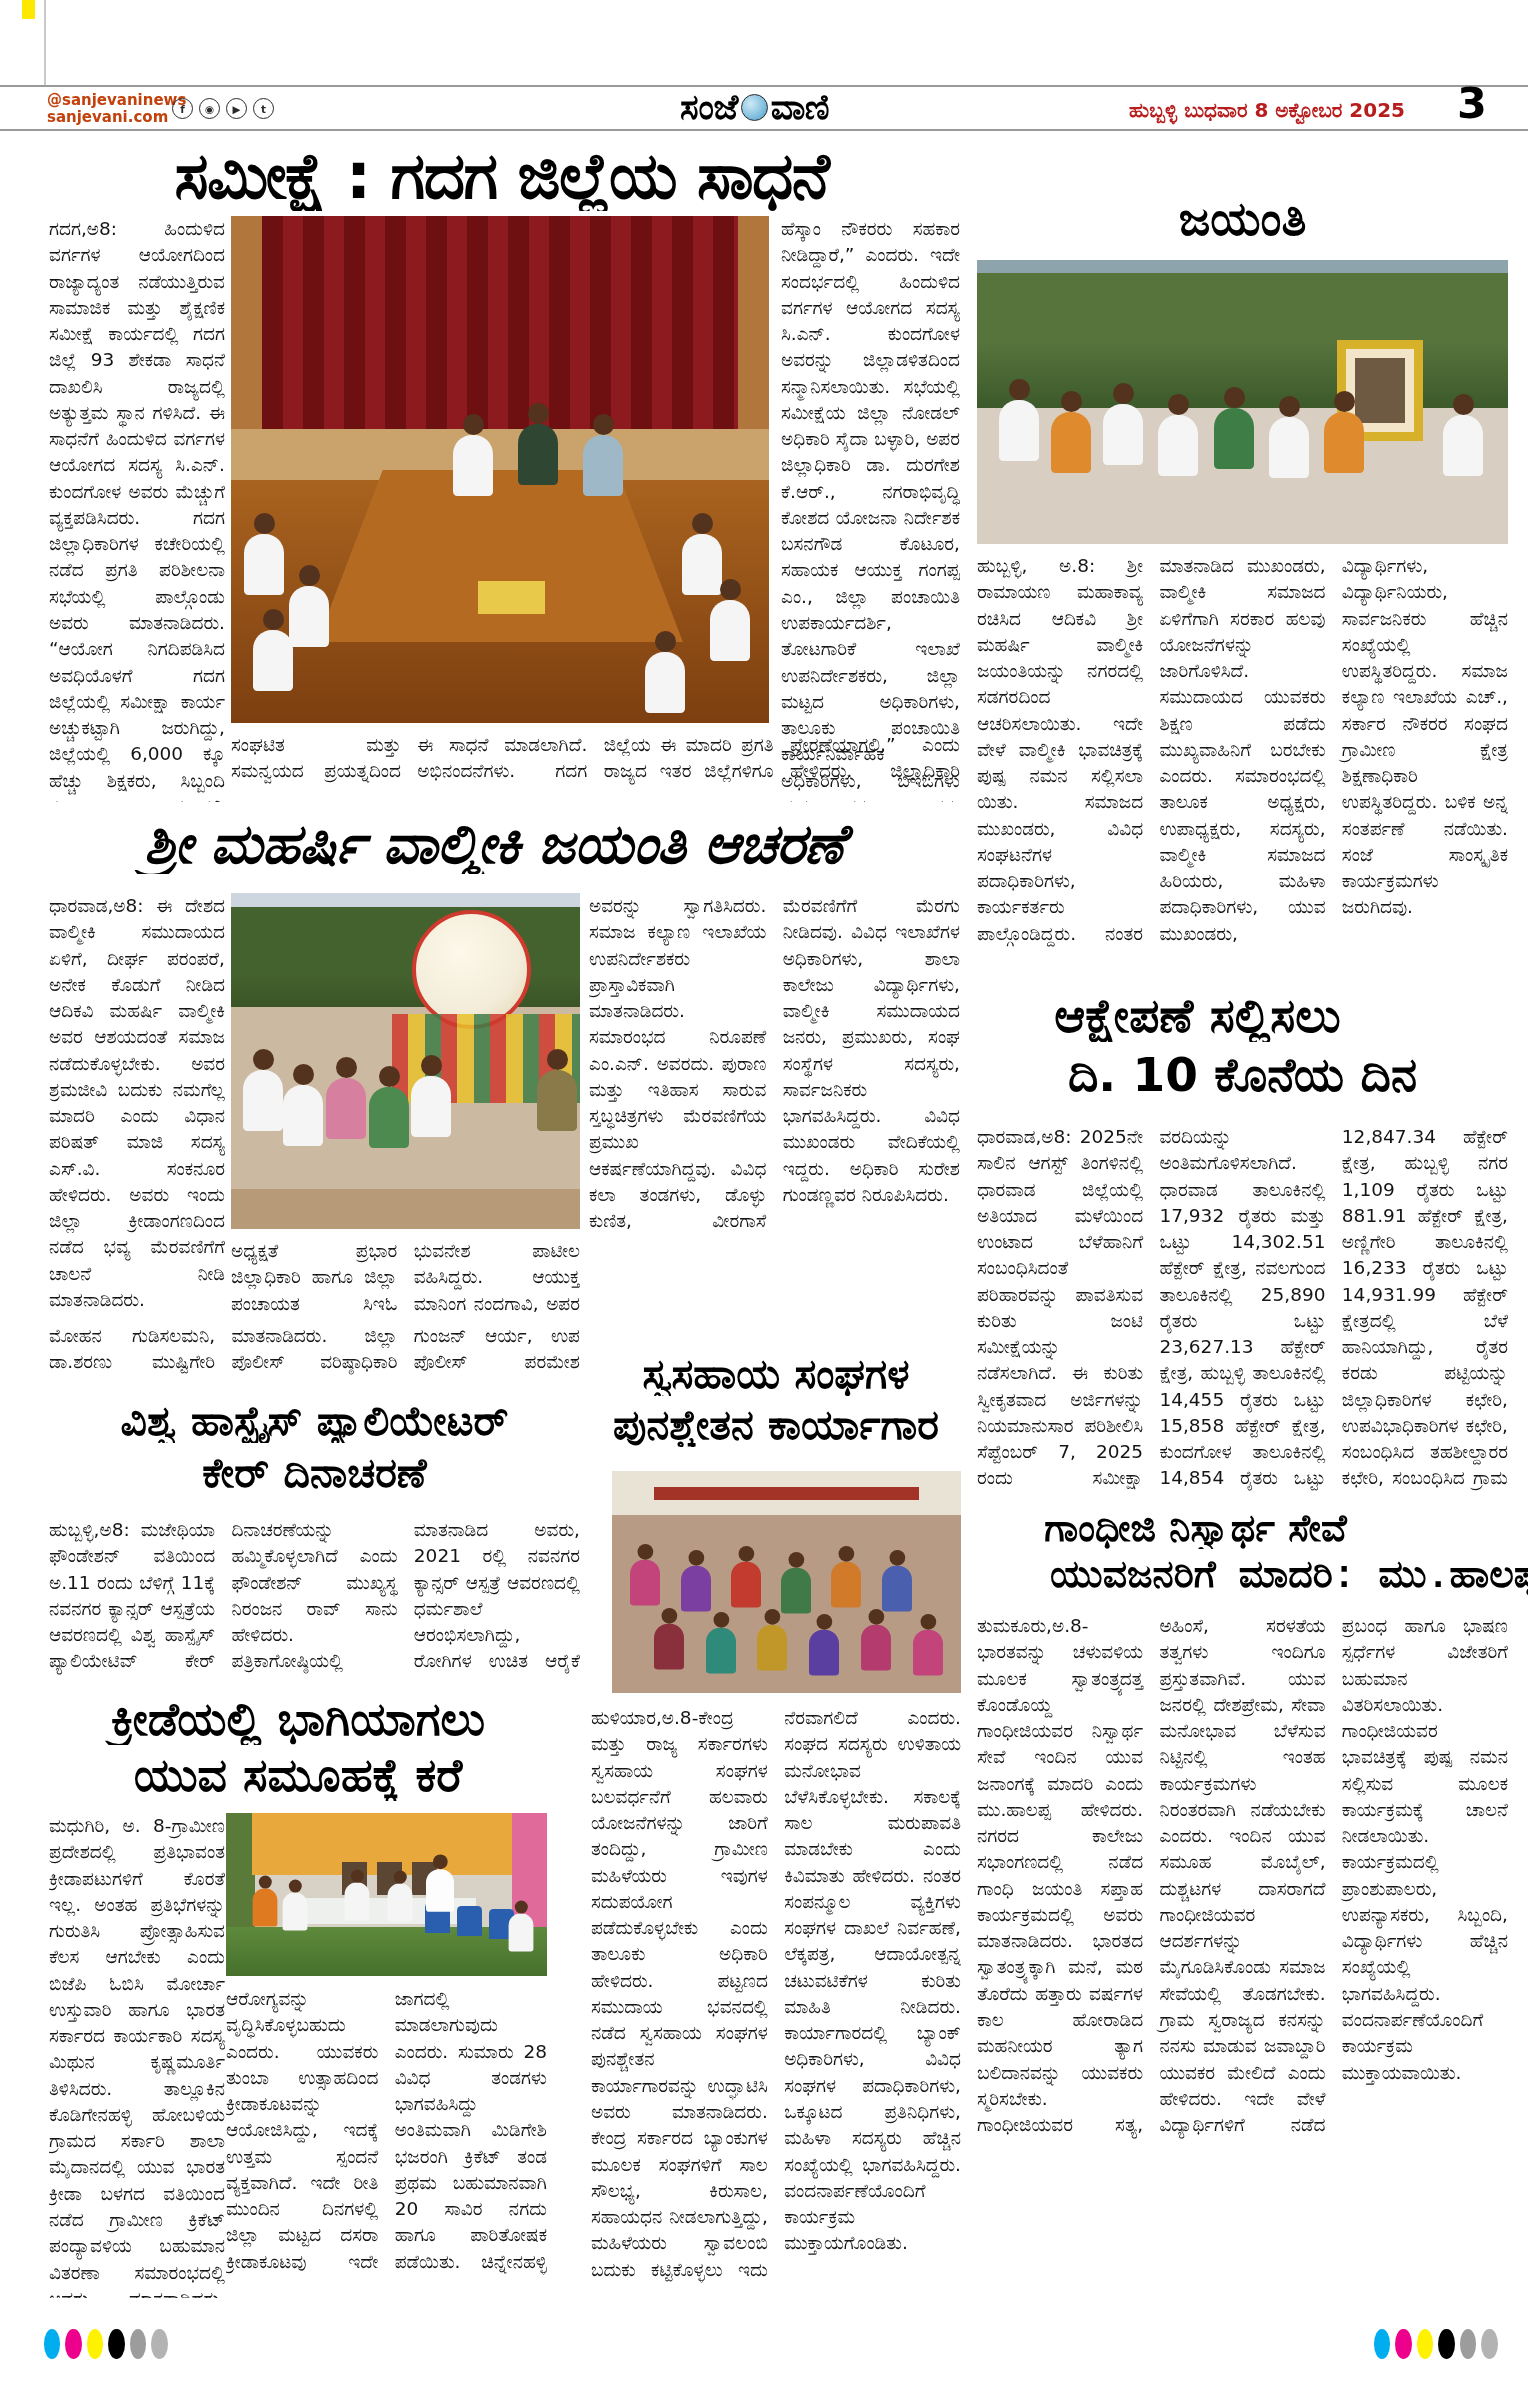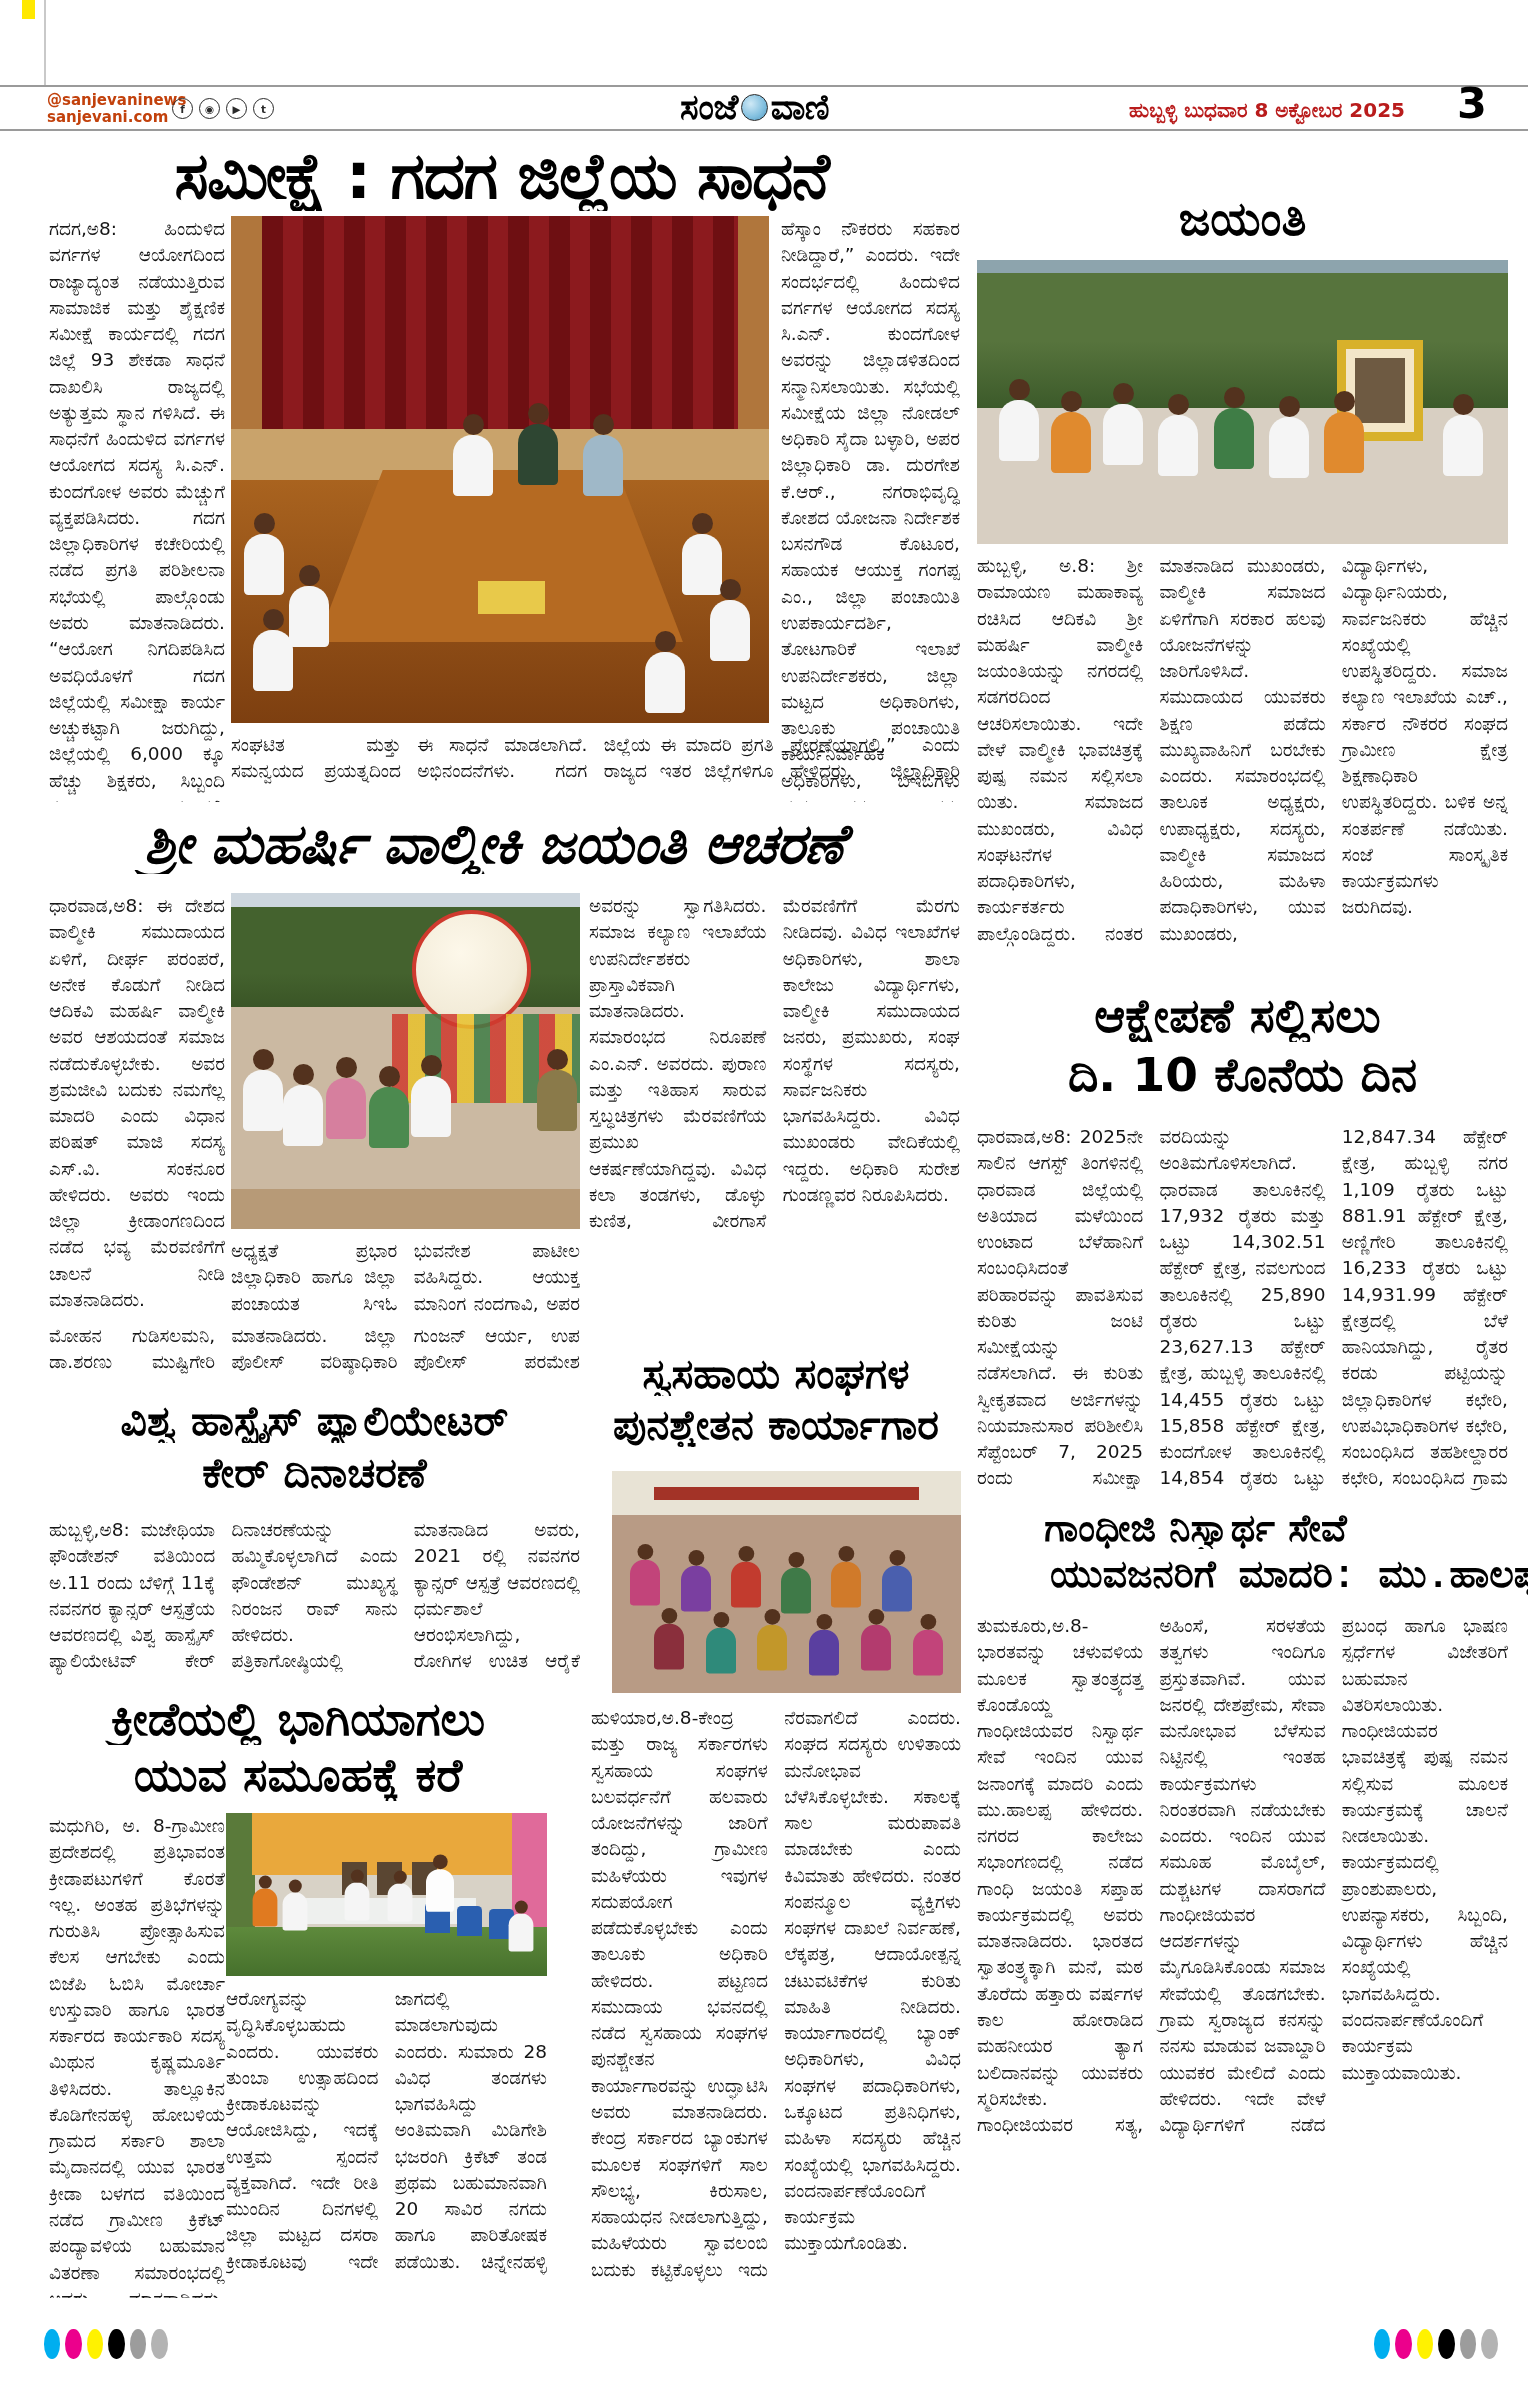--- a/index.html
+++ b/index.html
@@ -206,21 +206,21 @@
     <span class="person" style="left:265px;top:87px;transform:scale(.75);background:#4a5fae;"></span>
     <span class="person" style="left:37px;top:145px;transform:scale(.75);background:#8a2f3c;"></span>
     <span class="person" style="left:89px;top:149px;transform:scale(.75);background:#2f8a7a;"></span>
     <span class="person" style="left:140px;top:146px;transform:scale(.75);background:#c2972a;"></span>
     <span class="person" style="left:192px;top:151px;transform:scale(.75);background:#5a3fa0;"></span>
     <span class="person" style="left:244px;top:146px;transform:scale(.75);background:#b33b6e;"></span>
     <span class="person" style="left:296px;top:151px;transform:scale(.75);background:#c2447a;"></span>
   </div>
   <div class="abs bt cols2" style="left:591px;top:1705px;width:370px;height:591px;">ಹುಳಿಯಾರ,ಅ.8-ಕೇಂದ್ರ ಮತ್ತು ರಾಜ್ಯ ಸರ್ಕಾರಗಳು ಸ್ವಸಹಾಯ ಸಂಘಗಳ ಬಲವರ್ಧನೆಗೆ ಹಲವಾರು ಯೋಜನೆಗಳನ್ನು ಜಾರಿಗೆ ತಂದಿದ್ದು, ಗ್ರಾಮೀಣ ಮಹಿಳೆಯರು ಇವುಗಳ ಸದುಪಯೋಗ ಪಡೆದುಕೊಳ್ಳಬೇಕು ಎಂದು ತಾಲೂಕು ಅಧಿಕಾರಿ ಹೇಳಿದರು. ಪಟ್ಟಣದ ಸಮುದಾಯ ಭವನದಲ್ಲಿ ನಡೆದ ಸ್ವಸಹಾಯ ಸಂಘಗಳ ಪುನಶ್ಚೇತನ ಕಾರ್ಯಾಗಾರವನ್ನು ಉದ್ಘಾಟಿಸಿ ಅವರು ಮಾತನಾಡಿದರು. ಕೇಂದ್ರ ಸರ್ಕಾರದ ಬ್ಯಾಂಕುಗಳ ಮೂಲಕ ಸಂಘಗಳಿಗೆ ಸಾಲ ಸೌಲಭ್ಯ, ಕಿರುಸಾಲ, ಸಹಾಯಧನ ನೀಡಲಾಗುತ್ತಿದ್ದು, ಮಹಿಳೆಯರು ಸ್ವಾವಲಂಬಿ ಬದುಕು ಕಟ್ಟಿಕೊಳ್ಳಲು ಇದು ನೆರವಾಗಲಿದೆ ಎಂದರು. ಸಂಘದ ಸದಸ್ಯರು ಉಳಿತಾಯ ಮನೋಭಾವ ಬೆಳೆಸಿಕೊಳ್ಳಬೇಕು. ಸಕಾಲಕ್ಕೆ ಸಾಲ ಮರುಪಾವತಿ ಮಾಡಬೇಕು ಎಂದು ಕಿವಿಮಾತು ಹೇಳಿದರು. ನಂತರ ಸಂಪನ್ಮೂಲ ವ್ಯಕ್ತಿಗಳು ಸಂಘಗಳ ದಾಖಲೆ ನಿರ್ವಹಣೆ, ಲೆಕ್ಕಪತ್ರ, ಆದಾಯೋತ್ಪನ್ನ ಚಟುವಟಿಕೆಗಳ ಕುರಿತು ಮಾಹಿತಿ ನೀಡಿದರು. ಕಾರ್ಯಾಗಾರದಲ್ಲಿ ಬ್ಯಾಂಕ್ ಅಧಿಕಾರಿಗಳು, ವಿವಿಧ ಸಂಘಗಳ ಪದಾಧಿಕಾರಿಗಳು, ಒಕ್ಕೂಟದ ಪ್ರತಿನಿಧಿಗಳು, ಮಹಿಳಾ ಸದಸ್ಯರು ಹೆಚ್ಚಿನ ಸಂಖ್ಯೆಯಲ್ಲಿ ಭಾಗವಹಿಸಿದ್ದರು. ವಂದನಾರ್ಪಣೆಯೊಂದಿಗೆ ಕಾರ್ಯಕ್ರಮ ಮುಕ್ತಾಯಗೊಂಡಿತು.</div>
 
-  <div class="abs hl hl-obj" style="left:972px;top:991px;width:531px;">ಆಕ್ಷೇಪಣೆ ಸಲ್ಲಿಸಲು</div>
+  <div class="abs hl hl-obj" style="left:932px;top:991px;width:531px;">ಆಕ್ಷೇಪಣೆ ಸಲ್ಲಿಸಲು</div>
   <div class="abs hl hl-obj" style="left:977px;top:1050px;width:531px;">ದಿ. 10 ಕೊನೆಯ ದಿನ</div>
   <div class="abs bt cols3" style="left:977px;top:1124px;width:531px;height:376px;">ಧಾರವಾಡ,ಅ8: 2025ನೇ ಸಾಲಿನ ಆಗಸ್ಟ್ ತಿಂಗಳಿನಲ್ಲಿ ಧಾರವಾಡ ಜಿಲ್ಲೆಯಲ್ಲಿ ಅತಿಯಾದ ಮಳೆಯಿಂದ ಉಂಟಾದ ಬೆಳೆಹಾನಿಗೆ ಸಂಬಂಧಿಸಿದಂತೆ ಪರಿಹಾರವನ್ನು ಪಾವತಿಸುವ ಕುರಿತು ಜಂಟಿ ಸಮೀಕ್ಷೆಯನ್ನು ನಡೆಸಲಾಗಿದೆ. ಈ ಕುರಿತು ಸ್ವೀಕೃತವಾದ ಅರ್ಜಿಗಳನ್ನು ನಿಯಮಾನುಸಾರ ಪರಿಶೀಲಿಸಿ ಸೆಪ್ಟೆಂಬರ್ 7, 2025 ರಂದು ಸಮೀಕ್ಷಾ ವರದಿಯನ್ನು ಅಂತಿಮಗೊಳಿಸಲಾಗಿದೆ. ಧಾರವಾಡ ತಾಲೂಕಿನಲ್ಲಿ 17,932 ರೈತರು ಮತ್ತು ಒಟ್ಟು 14,302.51 ಹೆಕ್ಟೇರ್ ಕ್ಷೇತ್ರ, ನವಲಗುಂದ ತಾಲೂಕಿನಲ್ಲಿ 25,890 ರೈತರು ಒಟ್ಟು 23,627.13 ಹೆಕ್ಟೇರ್ ಕ್ಷೇತ್ರ, ಹುಬ್ಬಳ್ಳಿ ತಾಲೂಕಿನಲ್ಲಿ 14,455 ರೈತರು ಒಟ್ಟು 15,858 ಹೆಕ್ಟೇರ್ ಕ್ಷೇತ್ರ, ಕುಂದಗೋಳ ತಾಲೂಕಿನಲ್ಲಿ 14,854 ರೈತರು ಒಟ್ಟು 12,847.34 ಹೆಕ್ಟೇರ್ ಕ್ಷೇತ್ರ, ಹುಬ್ಬಳ್ಳಿ ನಗರ 1,109 ರೈತರು ಒಟ್ಟು 881.91 ಹೆಕ್ಟೇರ್ ಕ್ಷೇತ್ರ, ಅಣ್ಣಿಗೇರಿ ತಾಲೂಕಿನಲ್ಲಿ 16,233 ರೈತರು ಒಟ್ಟು 14,931.99 ಹೆಕ್ಟೇರ್ ಕ್ಷೇತ್ರದಲ್ಲಿ ಬೆಳೆ ಹಾನಿಯಾಗಿದ್ದು, ರೈತರ ಕರಡು ಪಟ್ಟಿಯನ್ನು ಜಿಲ್ಲಾಧಿಕಾರಿಗಳ ಕಛೇರಿ, ಉಪವಿಭಾಧಿಕಾರಿಗಳ ಕಛೇರಿ, ಸಂಬಂಧಿಸಿದ ತಹಶೀಲ್ದಾರರ ಕಛೇರಿ, ಸಂಬಂಧಿಸಿದ ಗ್ರಾಮ ಪಂಚಾಯತ್ ಕಛೇರಿ, ಸಂಬಂಧಿಸಿದ ರೈತ ಸಂಪರ್ಕ ಕೇಂದ್ರಗಳಲ್ಲಿ ಹಾಗೂ ಅಂತರಜಾಲದಲ್ಲಿ https://dharwad.nic.in/en/document ಈಗಾಗಲೇ ಪ್ರಕಟಿಸಲಾಗಿದೆ. ಈ ಕುರಿತು ಭೂಮಿ ಪರಿಹಾರ ತಂತ್ರಾಂಶದಲ್ಲಿ ದಾಖಲಿಸಿದ ರೈತರ ಬೆಳೆ ಹಾನಿ ಕ್ಷೇತ್ರದಲ್ಲಿ ಮಾತ್ರ ಯಾವುದಾದರೂ ತಿದ್ದುಪಡಿ ಬಗ್ಗೆ, ಆಕ್ಷೇಪಣೆಗಳಿದ್ದಲ್ಲಿ ತಮ್ಮ ಲಿಖಿತ ಆಕ್ಷೇಪಣೆಗಳನ್ನು ಅಕ್ಟೋಬರ್ 10, 2025 ರಂದು ಸಂಜೆ 5 ಗಂಟೆಯೊಳಗಾಗಿ ಸಲ್ಲಿಸುವಂತೆ ಕೋರಲಾಗಿದೆ.</div>
 
   <div class="abs hl hl-gan" style="left:930px;top:1508px;width:531px;">ಗಾಂಧೀಜಿ ನಿಸ್ವಾರ್ಥ ಸೇವೆ</div>
   <div class="abs hl hl-gan" style="left:1030px;top:1556px;width:531px;font-family:Liberation Mono, monospace;">ಯುವಜನರಿಗೆ ಮಾದರಿ: ಮು.ಹಾಲಪ್ಪ</div>
   <div class="abs bt cols3" style="left:977px;top:1613px;width:531px;height:683px;">ತುಮಕೂರು,ಅ.8-ಭಾರತವನ್ನು ಚಳುವಳಿಯ ಮೂಲಕ ಸ್ವಾತಂತ್ರ್ಯದತ್ತ ಕೊಂಡೊಯ್ದ ಗಾಂಧೀಜಿಯವರ ನಿಸ್ವಾರ್ಥ ಸೇವೆ ಇಂದಿನ ಯುವ ಜನಾಂಗಕ್ಕೆ ಮಾದರಿ ಎಂದು ಮು.ಹಾಲಪ್ಪ ಹೇಳಿದರು. ನಗರದ ಕಾಲೇಜು ಸಭಾಂಗಣದಲ್ಲಿ ನಡೆದ ಗಾಂಧಿ ಜಯಂತಿ ಸಪ್ತಾಹ ಕಾರ್ಯಕ್ರಮದಲ್ಲಿ ಅವರು ಮಾತನಾಡಿದರು. ಭಾರತದ ಸ್ವಾತಂತ್ರ್ಯಕ್ಕಾಗಿ ಮನೆ, ಮಠ ತೊರೆದು ಹತ್ತಾರು ವರ್ಷಗಳ ಕಾಲ ಹೋರಾಡಿದ ಮಹನೀಯರ ತ್ಯಾಗ ಬಲಿದಾನವನ್ನು ಯುವಕರು ಸ್ಮರಿಸಬೇಕು. ಗಾಂಧೀಜಿಯವರ ಸತ್ಯ, ಅಹಿಂಸೆ, ಸರಳತೆಯ ತತ್ವಗಳು ಇಂದಿಗೂ ಪ್ರಸ್ತುತವಾಗಿವೆ. ಯುವ ಜನರಲ್ಲಿ ದೇಶಪ್ರೇಮ, ಸೇವಾ ಮನೋಭಾವ ಬೆಳೆಸುವ ನಿಟ್ಟಿನಲ್ಲಿ ಇಂತಹ ಕಾರ್ಯಕ್ರಮಗಳು ನಿರಂತರವಾಗಿ ನಡೆಯಬೇಕು ಎಂದರು. ಇಂದಿನ ಯುವ ಸಮೂಹ ಮೊಬೈಲ್, ದುಶ್ಚಟಗಳ ದಾಸರಾಗದೆ ಗಾಂಧೀಜಿಯವರ ಆದರ್ಶಗಳನ್ನು ಮೈಗೂಡಿಸಿಕೊಂಡು ಸಮಾಜ ಸೇವೆಯಲ್ಲಿ ತೊಡಗಬೇಕು. ಗ್ರಾಮ ಸ್ವರಾಜ್ಯದ ಕನಸನ್ನು ನನಸು ಮಾಡುವ ಜವಾಬ್ದಾರಿ ಯುವಕರ ಮೇಲಿದೆ ಎಂದು ಹೇಳಿದರು. ಇದೇ ವೇಳೆ ವಿದ್ಯಾರ್ಥಿಗಳಿಗೆ ನಡೆದ ಪ್ರಬಂಧ ಹಾಗೂ ಭಾಷಣ ಸ್ಪರ್ಧೆಗಳ ವಿಜೇತರಿಗೆ ಬಹುಮಾನ ವಿತರಿಸಲಾಯಿತು. ಗಾಂಧೀಜಿಯವರ ಭಾವಚಿತ್ರಕ್ಕೆ ಪುಷ್ಪ ನಮನ ಸಲ್ಲಿಸುವ ಮೂಲಕ ಕಾರ್ಯಕ್ರಮಕ್ಕೆ ಚಾಲನೆ ನೀಡಲಾಯಿತು. ಕಾರ್ಯಕ್ರಮದಲ್ಲಿ ಪ್ರಾಂಶುಪಾಲರು, ಉಪನ್ಯಾಸಕರು, ಸಿಬ್ಬಂದಿ, ವಿದ್ಯಾರ್ಥಿಗಳು ಹೆಚ್ಚಿನ ಸಂಖ್ಯೆಯಲ್ಲಿ ಭಾಗವಹಿಸಿದ್ದರು. ವಂದನಾರ್ಪಣೆಯೊಂದಿಗೆ ಕಾರ್ಯಕ್ರಮ ಮುಕ್ತಾಯವಾಯಿತು.</div>
 
   <div class="abs reg-dots" style="left:44px;top:2329px;">
     <span class="reg-dot" style="background: rgb(0, 174, 239);"></span>
     <span class="reg-dot" style="background: rgb(236, 0, 140);"></span>

